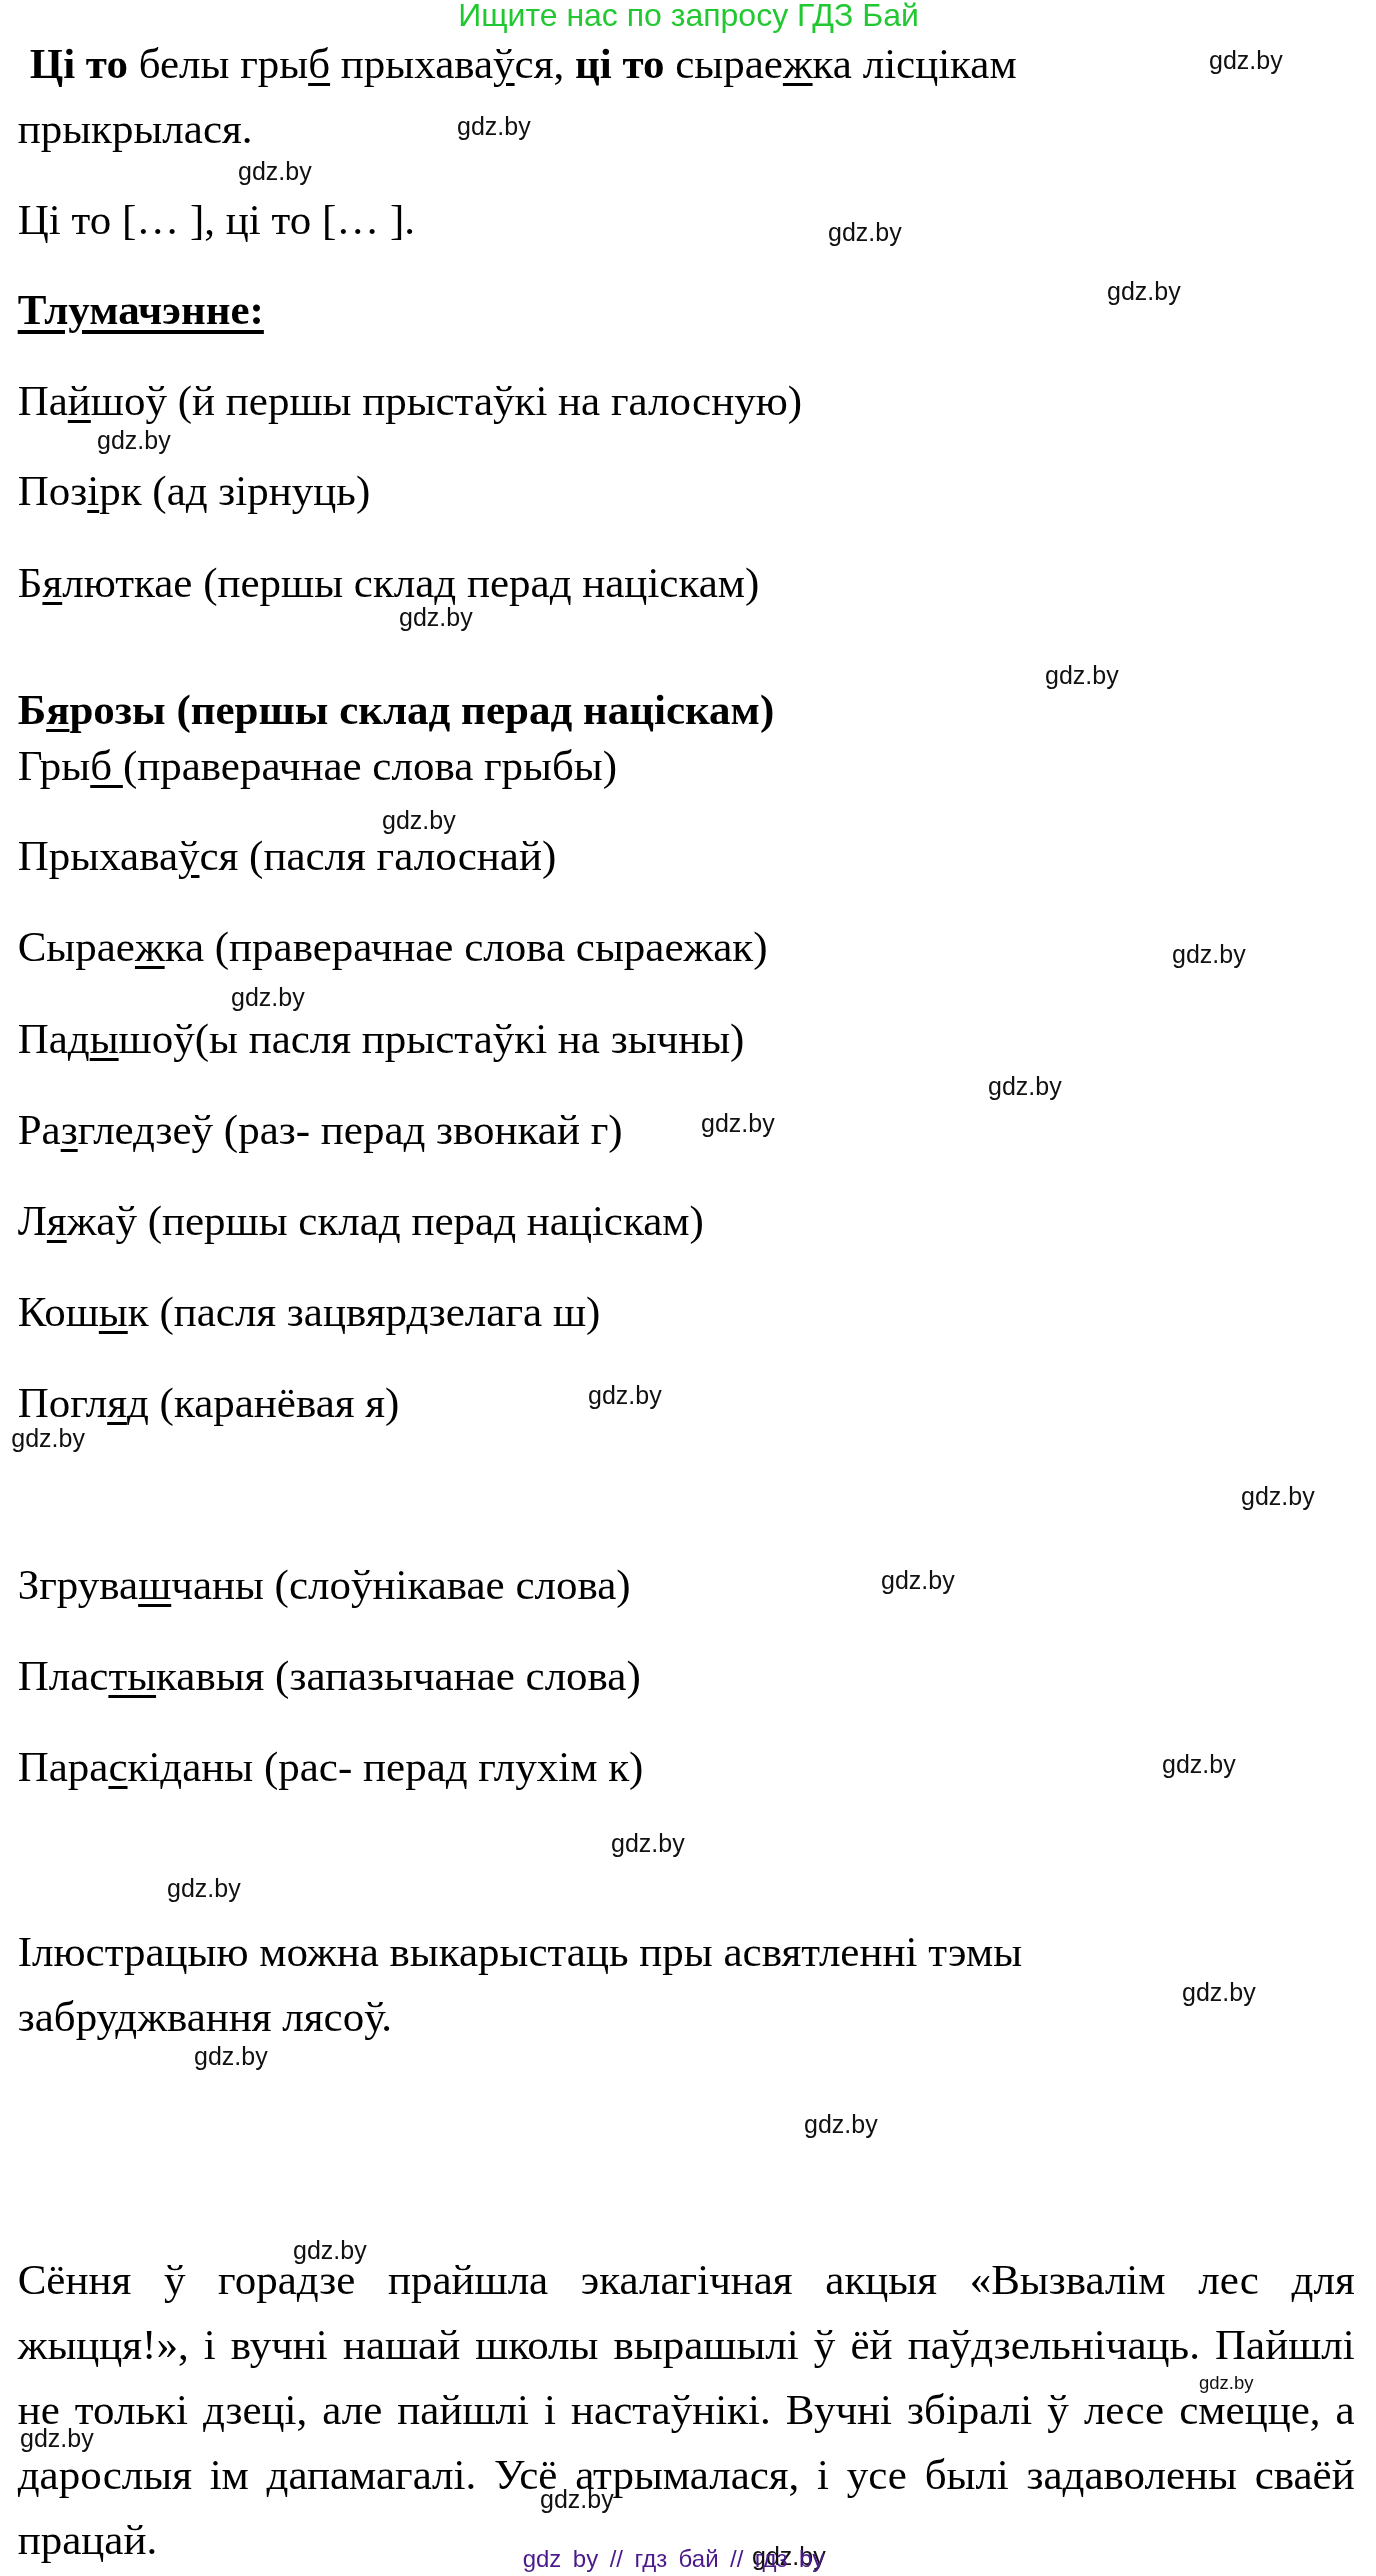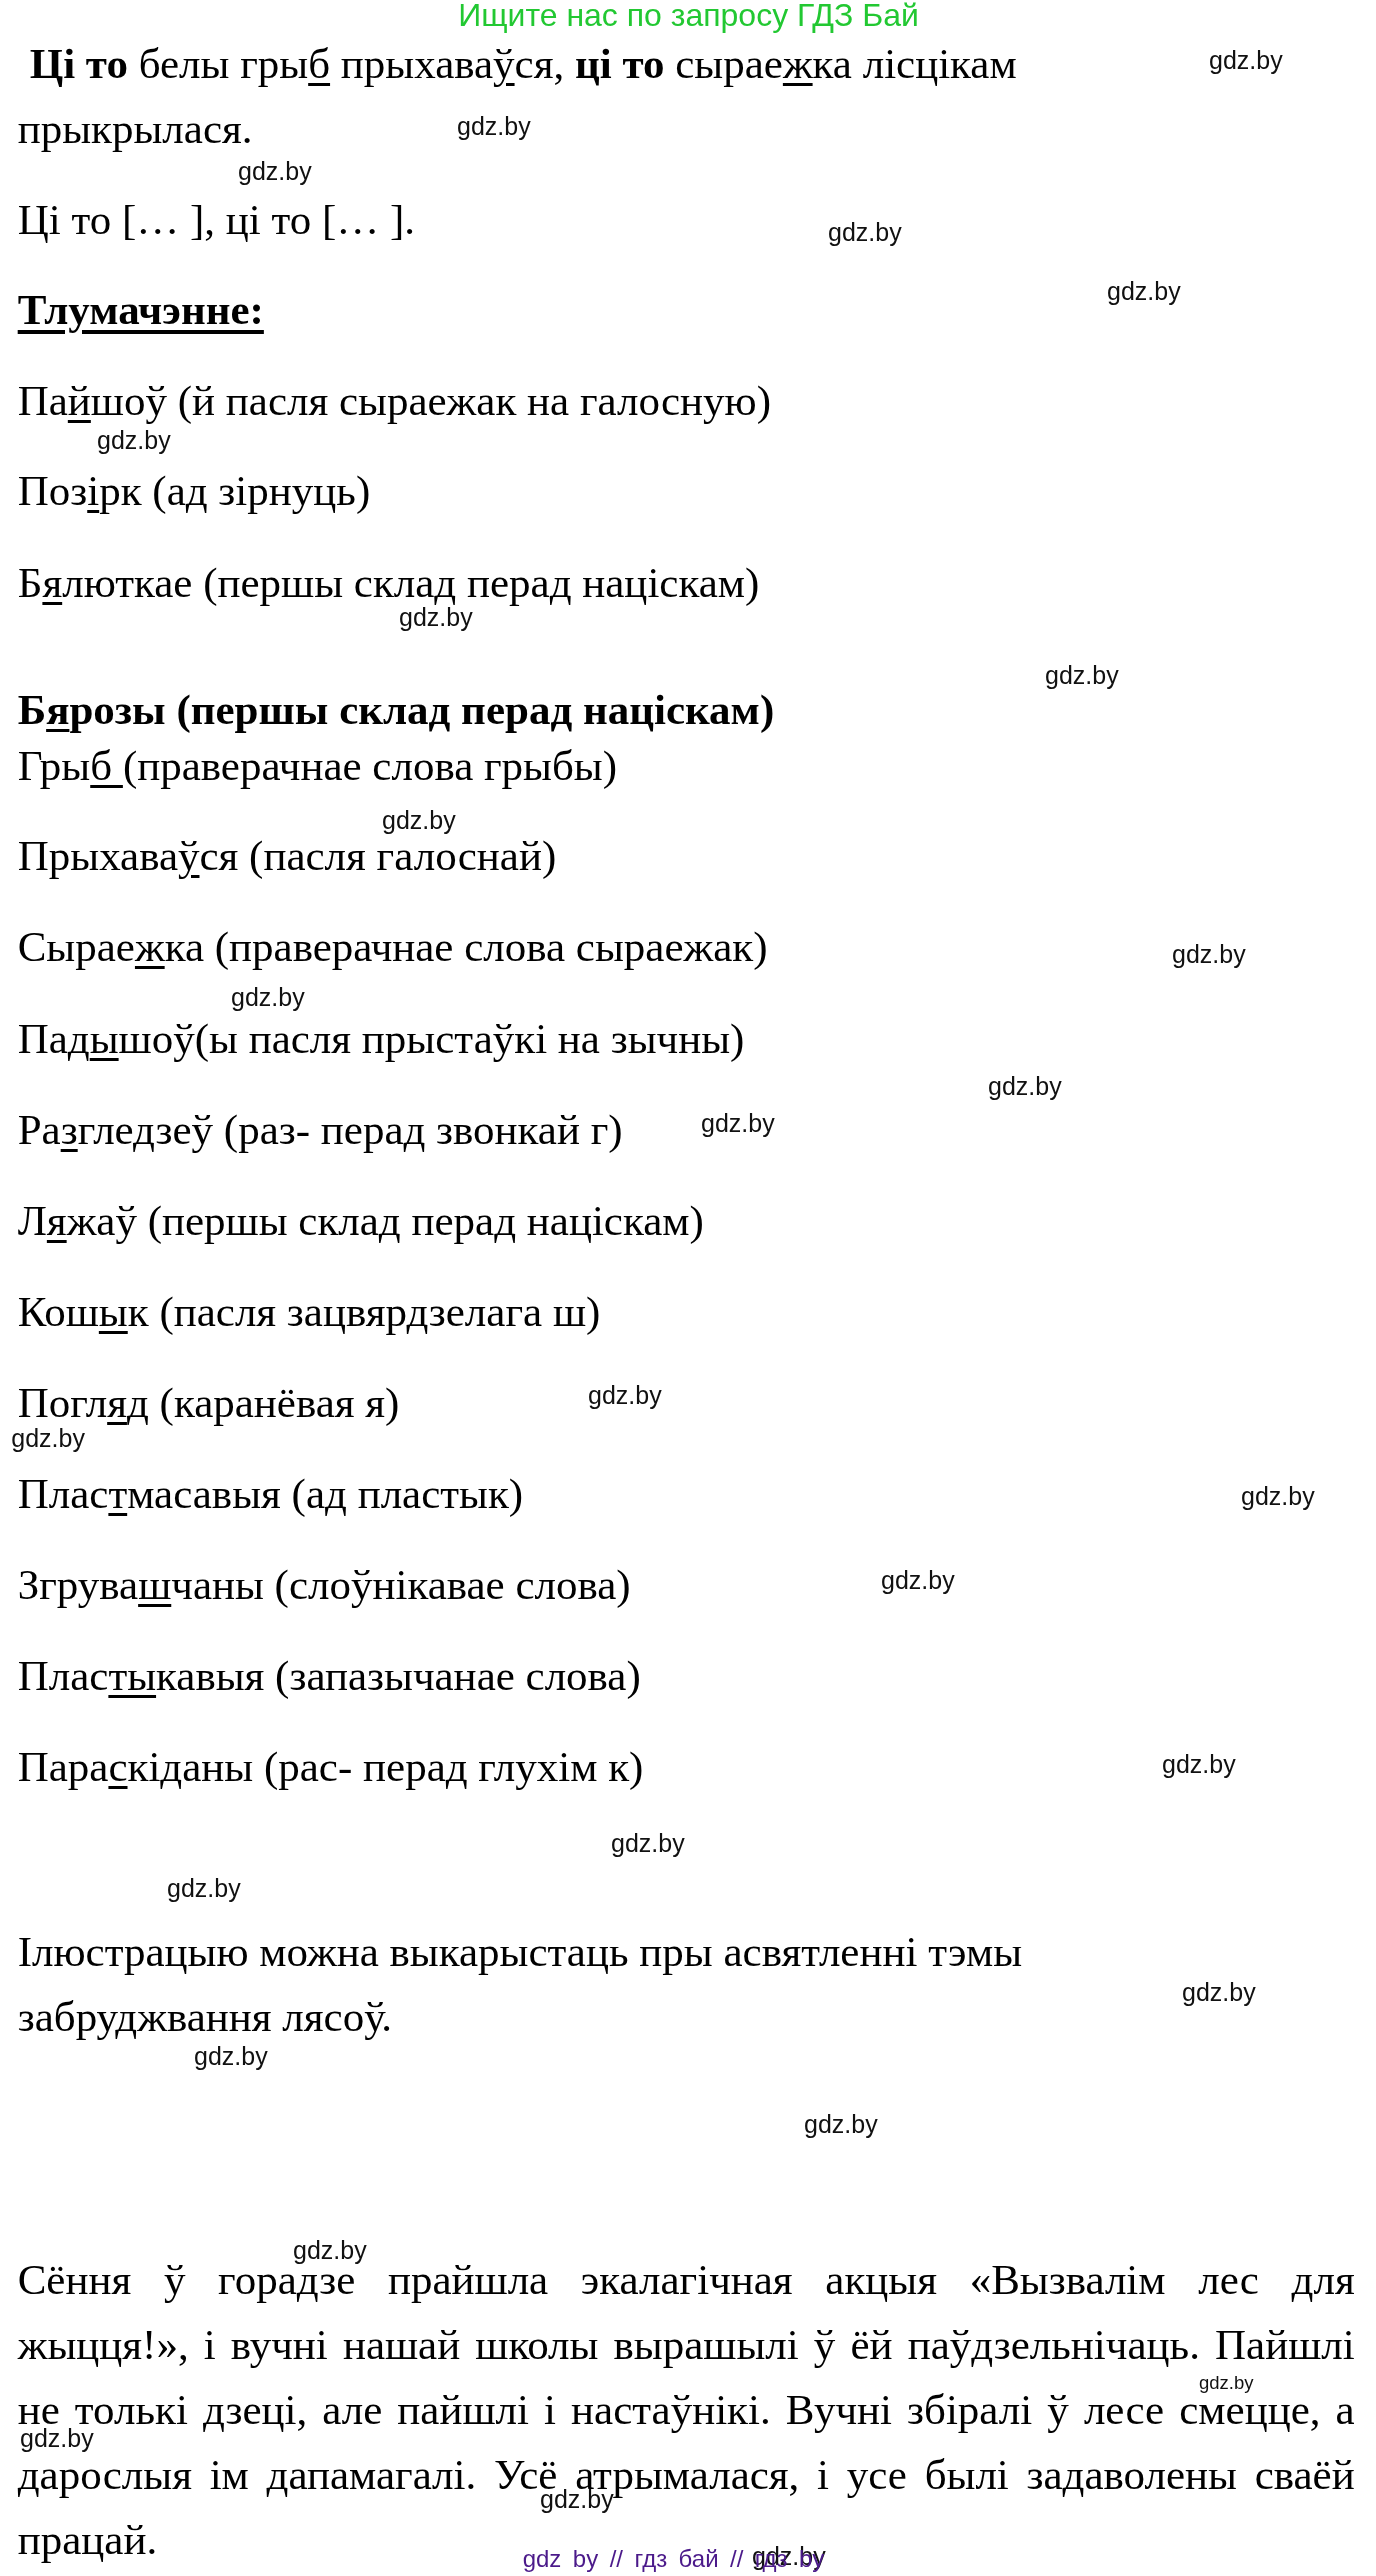--- a/index.html
+++ b/index.html
@@ -44,33 +44,32 @@
   <div class="banner">Ищите нас по запросу ГДЗ Бай</div>
 
   <div class="line" style="top:40px;margin-left:12px;">
     <b>Ці то</b><span> белы гры</span><span class="u">б</span><span> прыхава</span><span class="u">ў</span><span>ся, </span><b>ці то</b><span> сырае</span><span class="u">ж</span><span>ка лісцікам</span>
   </div>
   <div class="line" style="top:105px;">прыкрылася.</div>
   <div class="line" style="top:196px;">Ці то [… ], ці то [… ].</div>
 
   <div class="line heading" style="top:286px;">Тлумачэнне:</div>
 
-  <div class="line" style="top:377px;"><span>Па</span><span class="u">й</span><span>шоў (й пасля сыраежак на галосную)</span></div>
+  <div class="line" style="top:377px;"><span>Па</span><span class="u">й</span><span>шоў (й першы прыстаўкі на галосную)</span></div>
   <div class="line" style="top:467px;"><span>Поз</span><span class="u">і</span><span>рк (ад зірнуць)</span></div>
   <div class="line" style="top:559px;"><span>Б</span><span class="u">я</span><span>люткае (першы склад перад націскам)</span></div>
   <div class="line" style="top:686px;font-weight:bold;"><span>Б</span><span class="u">я</span><span>розы (першы склад перад націскам)</span></div>
   <div class="line" style="top:742px;"><span>Гры</span><span class="u" style="white-space:pre;">б </span><span>(праверачнае слова грыбы)</span></div>
   <div class="line" style="top:832px;"><span>Прыхава</span><span class="u">ў</span><span>ся (пасля галоснай)</span></div>
   <div class="line" style="top:923px;"><span>Сырае</span><span class="u">ж</span><span>ка (праверачнае слова сыраежак)</span></div>
   <div class="line" style="top:1015px;"><span>Пад</span><span class="u">ы</span><span>шоў(ы пасля прыстаўкі на зычны)</span></div>
   <div class="line" style="top:1106px;"><span>Ра</span><span class="u">з</span><span>гледзеў (раз- перад звонкай г)</span></div>
   <div class="line" style="top:1197px;"><span>Л</span><span class="u">я</span><span>жаў (першы склад перад націскам)</span></div>
   <div class="line" style="top:1288px;"><span>Кош</span><span class="u">ы</span><span>к (пасля зацвярдзелага ш)</span></div>
   <div class="line" style="top:1379px;"><span>Погл</span><span class="u">я</span><span>д (каранёвая я)</span></div>
-  <div class="line" style="top:1470px;"><span>Плас</span><span class="u">т</span><span>масавыя (ад пластык)</span></div>
   <div class="line" style="top:1561px;"><span>Згрува</span><span class="u">ш</span><span>чаны (слоўнікавае слова)</span></div>
   <div class="line" style="top:1652px;"><span>Плас</span><span class="u">ты</span><span>кавыя (запазычанае слова)</span></div>
   <div class="line" style="top:1743px;"><span>Пара</span><span class="u">с</span><span>кіданы (рас- перад глухім к)</span></div>
 
   <div class="line" style="top:1928px;">Ілюстрацыю можна выкарыстаць пры асвятленні тэмы</div>
   <div class="line" style="top:1993px;">забруджвання лясоў.</div>
 
   <div class="para">Сёння ў горадзе прайшла экалагічная акцыя «Вызвалім лес для жыцця!», і вучні нашай школы вырашылі ў ёй паўдзельнічаць. Пайшлі не толькі дзеці, але пайшлі і настаўнікі. Вучні збіралі ў лесе смецце, а дарослыя ім дапамагалі. Усё атрымалася, і усе былі задаволены сваёй працай.</div>
 
   <div class="wm" style="left:1209px; top:47px;">gdz.by</div>

